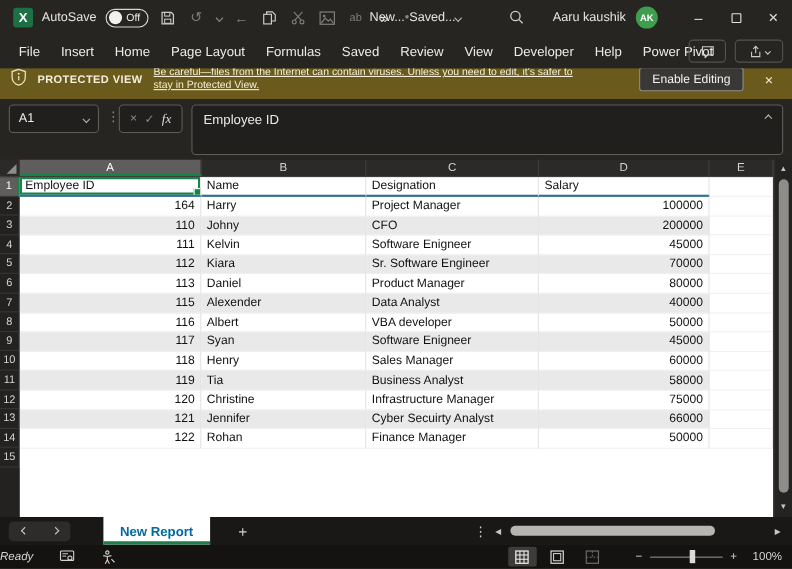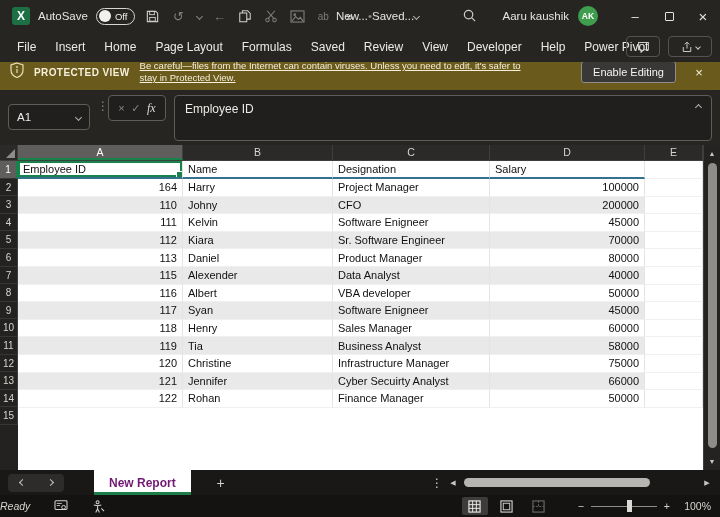--- a/index.html
+++ b/index.html
@@ -54,21 +54,21 @@
   .pv-label { color:#f5efdc; font-size:10px; font-weight:bold; letter-spacing:.4px; white-space:nowrap; }
   .pv-msg { color:#f5efdc; font-size:9.5px; text-decoration:underline; line-height:1.25;
     max-width:400px; }
   .pv-spacer { flex:1; }
   .enable-btn { background:#393836; border:1px solid #8f8d89; border-radius:3px; color:#f4f3f1;
     font-size:11px; padding:4px 11px; white-space:nowrap; }
   .pv-close { color:#f5efdc; font-size:13px; width:26px; text-align:center; }
 
   
   .formula-row { height:55px; background:#262522; position:relative; flex:0 0 auto; }
-  .namebox { position:absolute; left:8px; top:14px; width:82px; height:26px; border:1px solid #5f5d59;
+  .namebox { position:absolute; left:8px; top:5px; width:82px; height:26px; border:1px solid #5f5d59;
     border-radius:4px; background:#201f1d; color:#eceae7; font-size:11.5px; display:flex;
     align-items:center; padding:0 8px; }
   .namebox .chev { margin-left:auto; color:#b5b3af; }
   .grip { position:absolute; left:97px; top:9px; color:#8a8884; font-size:12px; letter-spacing:0; }
   .fxbox { position:absolute; left:108px; top:5px; width:58px; height:26px; border:1px solid #5f5d59;
     border-radius:4px; background:#201f1d; display:flex; align-items:center; justify-content:space-around;
     padding:0 6px; }
   .fxbox .fcancel, .fxbox .fenter { color:#8a8884; font-size:11px; }
   .fxbox .fx { color:#dddbd7; font-size:12px; font-style:italic; font-family:"Liberation Serif",serif; }
   .fbar { position:absolute; left:174px; top:5px; right:8px; height:46px; border:1px solid #5f5d59;
@@ -109,21 +109,21 @@
   .vs-arrow { position:absolute; left:0; width:16px; text-align:center; color:#c8c6c2; font-size:7px; }
   .vs-up { top:5px; } .vs-down { bottom:5px; }
   .vs-thumb { position:absolute; left:3.5px; top:18px; height:285px; width:9px; background:#8f8d89;
     border-radius:5px; }
 
   
   .tabbar { height:25px; background:#191817; display:flex; align-items:center; flex:0 0 auto;
     position:relative; }
   .sheetnav { margin-left:8px; width:56px; height:18px; background:#2d2c2a; border-radius:4px;
     display:flex; align-items:center; justify-content:space-around; color:#c8c6c2; }
-  .sheet-tab { margin-left:30px; height:25px; background:#fff; color:#701a75; font-size:12px;
+  .sheet-tab { margin-left:30px; height:25px; background:#fff; color:#0369a1; font-size:12px;
     font-weight:bold; display:flex; align-items:center; padding:0 15px;
     box-shadow:inset 0 -3px 0 #1e7e4a; }
   .add-sheet { margin-left:20px; color:#d2d0cc; font-size:14px; width:20px; text-align:center; }
   .tab-more { position:absolute; left:430px; color:#d2d0cc; font-size:12px; width:14px; text-align:center; }
   .hscroll { position:absolute; left:448px; right:8px; top:0; height:25px; display:flex;
     align-items:center; gap:4px; }
   .hs-arrow { color:#c8c6c2; font-size:7px; width:10px; text-align:center; }
   .hs-track { flex:1; height:9px; position:relative; }
   .hs-thumb { position:absolute; left:2px; top:0; width:186px; height:9px; background:#b7b5b1;
     border-radius:5px; }

